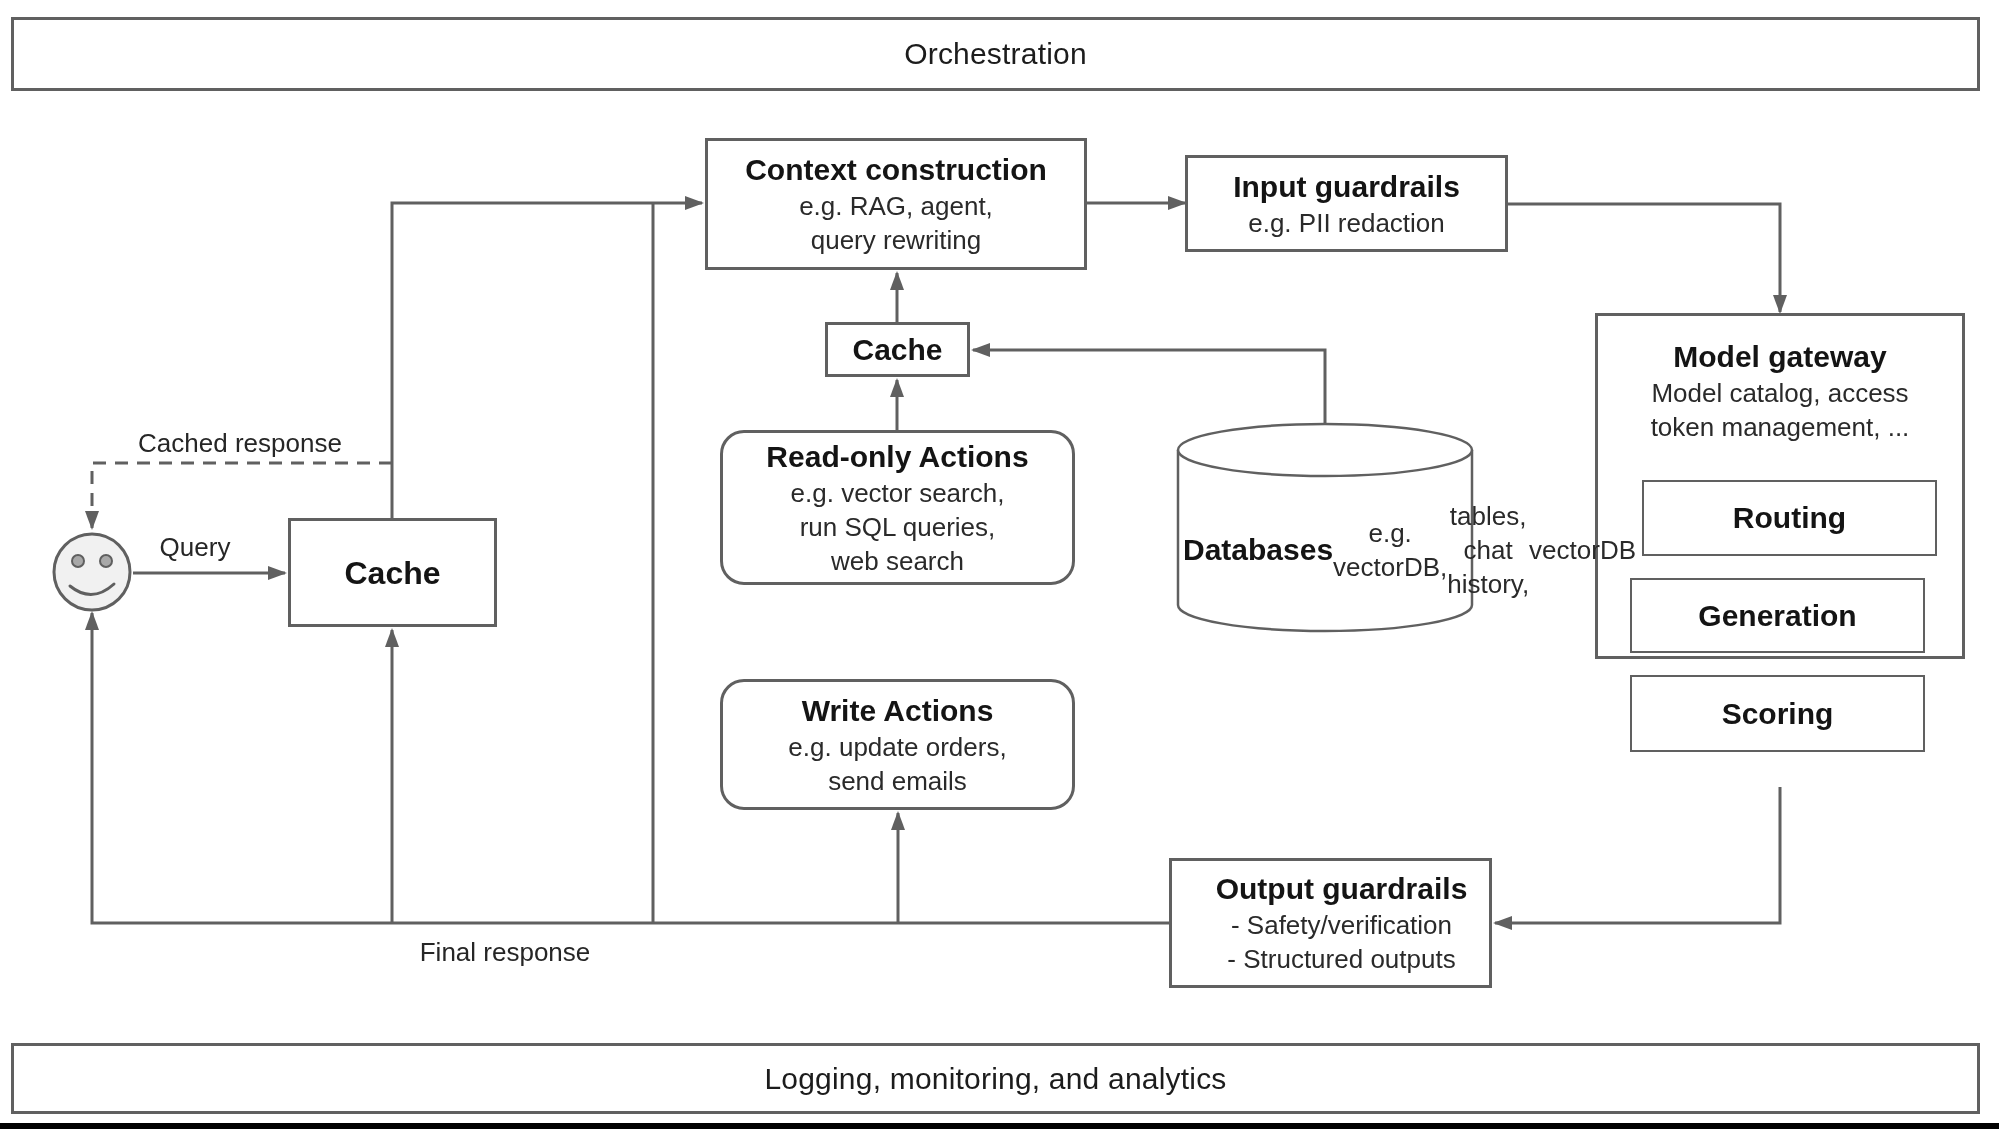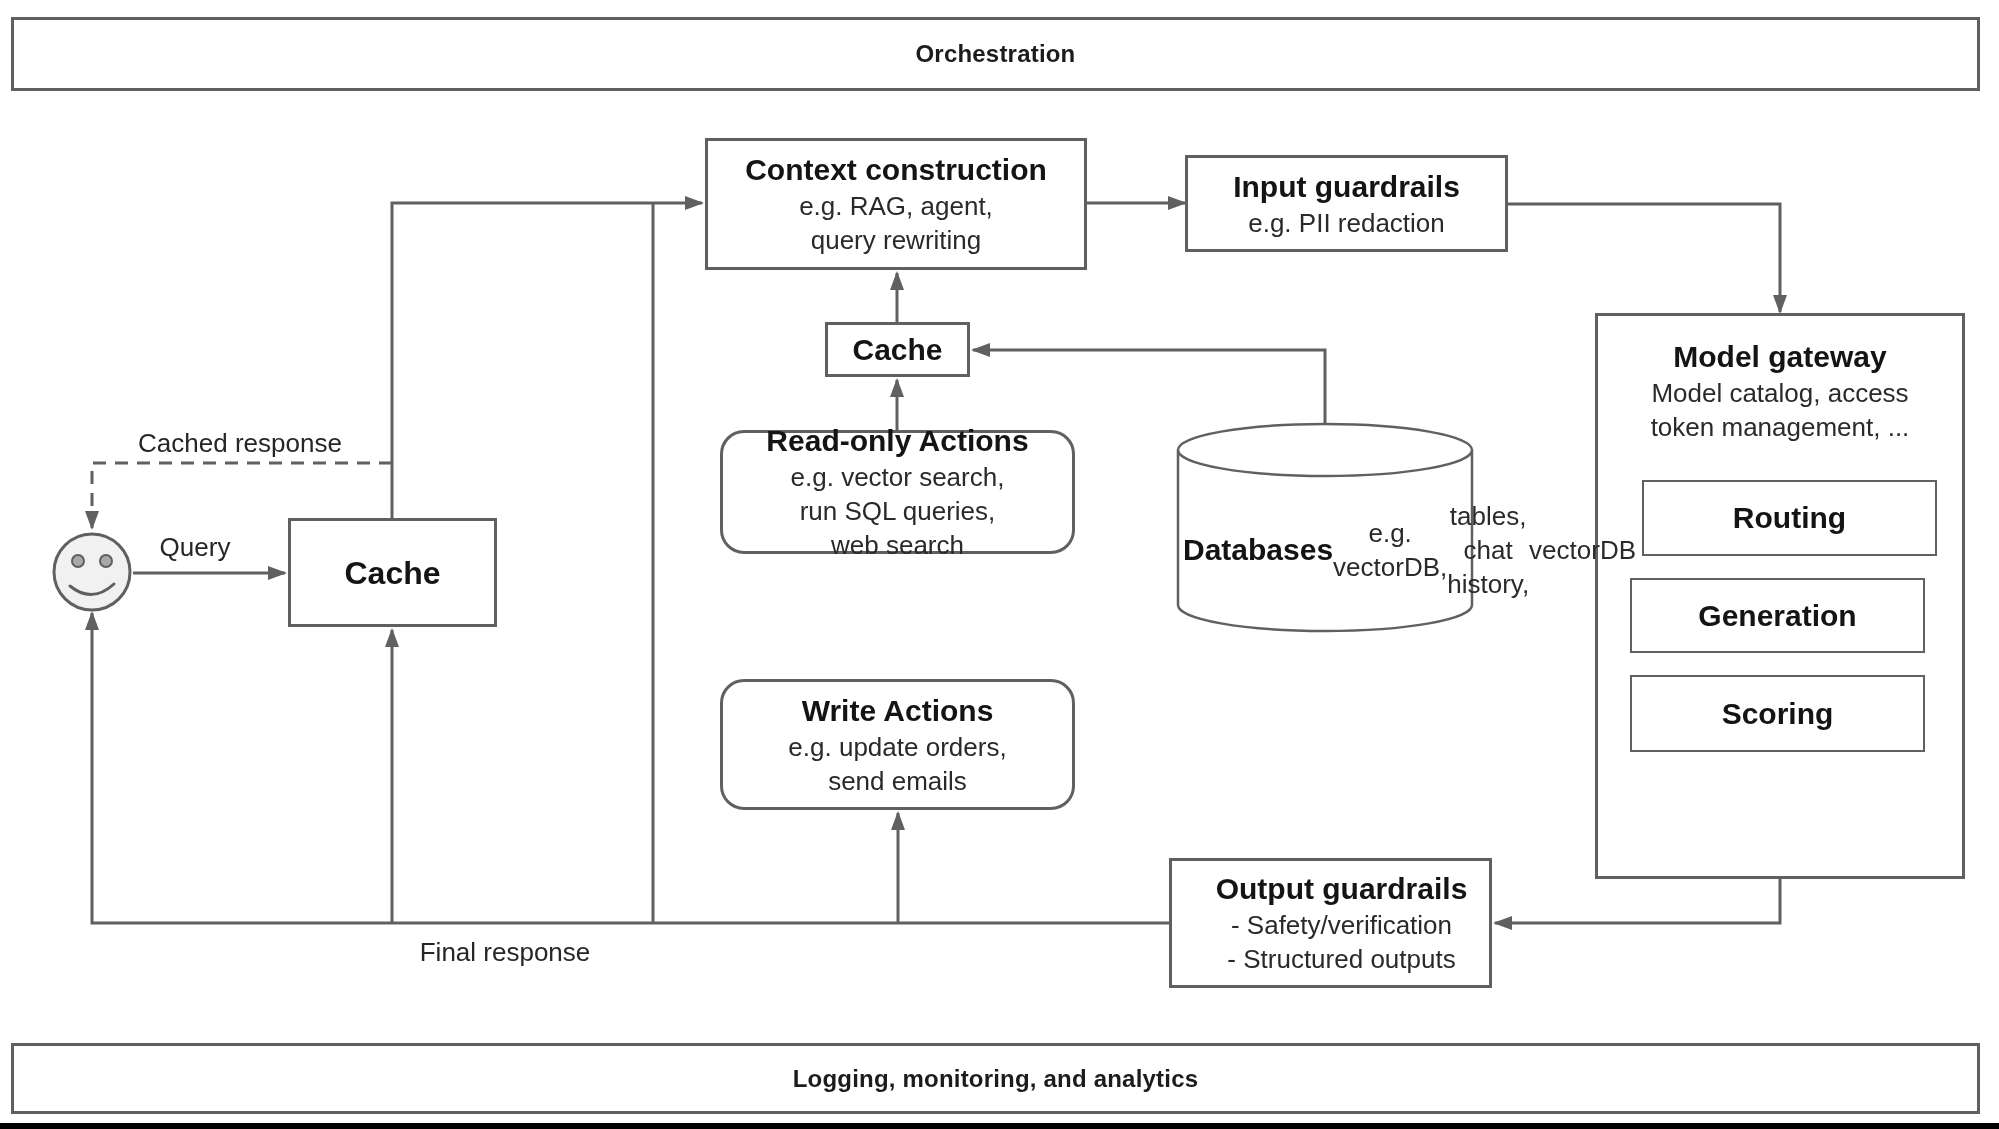--- a/index.html
+++ b/index.html
@@ -17,21 +17,21 @@
     overflow:hidden;
   }
   #wires{position:absolute;left:0;top:0;}
   .bar{
     position:absolute;
     border:3px solid var(--line);
     background:#ffffff;
     display:flex;align-items:center;justify-content:center;
     box-sizing:border-box;
   }
-  .bar-label{font-weight:bold;font-size:24px;letter-spacing:0.2px;}
+  .bar-label{font-weight:normal;font-size:30px;letter-spacing:0.2px;}
   .node{
     position:absolute;
     border:3px solid var(--line);
     background:#ffffff;
     box-sizing:border-box;
     display:flex;flex-direction:column;
     align-items:center;justify-content:center;
     text-align:center;
   }
   .rounded{border-radius:24px;}
@@ -147,21 +147,21 @@
     <div class="node-title">Context construction</div>
     <div class="node-sub">e.g. RAG, agent,</div>
     <div class="node-sub">query rewriting</div>
   </div>
 
   <div class="node" style="left:1185px;top:155px;width:323px;height:97px;">
     <div class="node-title">Input guardrails</div>
     <div class="node-sub">e.g. PII redaction</div>
   </div>
 
-  <div class="node" style="left:1595px;top:313px;width:370px;height:566px;justify-content:flex-start;padding-top:22px;">
+  <div class="node" style="left:1595px;top:313px;width:370px;height:346px;justify-content:flex-start;padding-top:22px;">
     <div class="node-title">Model gateway</div>
     <div class="node-sub">Model catalog, access</div>
     <div class="node-sub">token management, ...</div>
     <div class="gw-child" style="left:32px;top:164px;width:295px;height:76px;margin-left:12px;">
       <span class="node-title">Routing</span>
     </div>
     <div class="gw-child" style="left:32px;top:262px;width:295px;height:75px;">
       <span class="node-title">Generation</span>
     </div>
     <div class="gw-child" style="left:32px;top:359px;width:295px;height:77px;">
@@ -170,21 +170,21 @@
   </div>
 
   <div class="node cache-main" style="left:288px;top:518px;width:209px;height:109px;">
     <div class="node-title">Cache</div>
   </div>
 
   <div class="node" style="left:825px;top:322px;width:145px;height:55px;">
     <div class="node-title">Cache</div>
   </div>
 
-  <div class="node rounded" style="left:720px;top:430px;width:355px;height:124px;">
+  <div class="node rounded" style="left:720px;top:430px;width:355px;height:155px;">
     <div class="node-title">Read-only Actions</div>
     <div class="node-sub">e.g. vector search,</div>
     <div class="node-sub">run SQL queries,</div>
     <div class="node-sub">web search</div>
   </div>
 
   <div class="node rounded" style="left:720px;top:679px;width:355px;height:131px;">
     <div class="node-title">Write Actions</div>
     <div class="node-sub">e.g. update orders,</div>
     <div class="node-sub">send emails</div>

